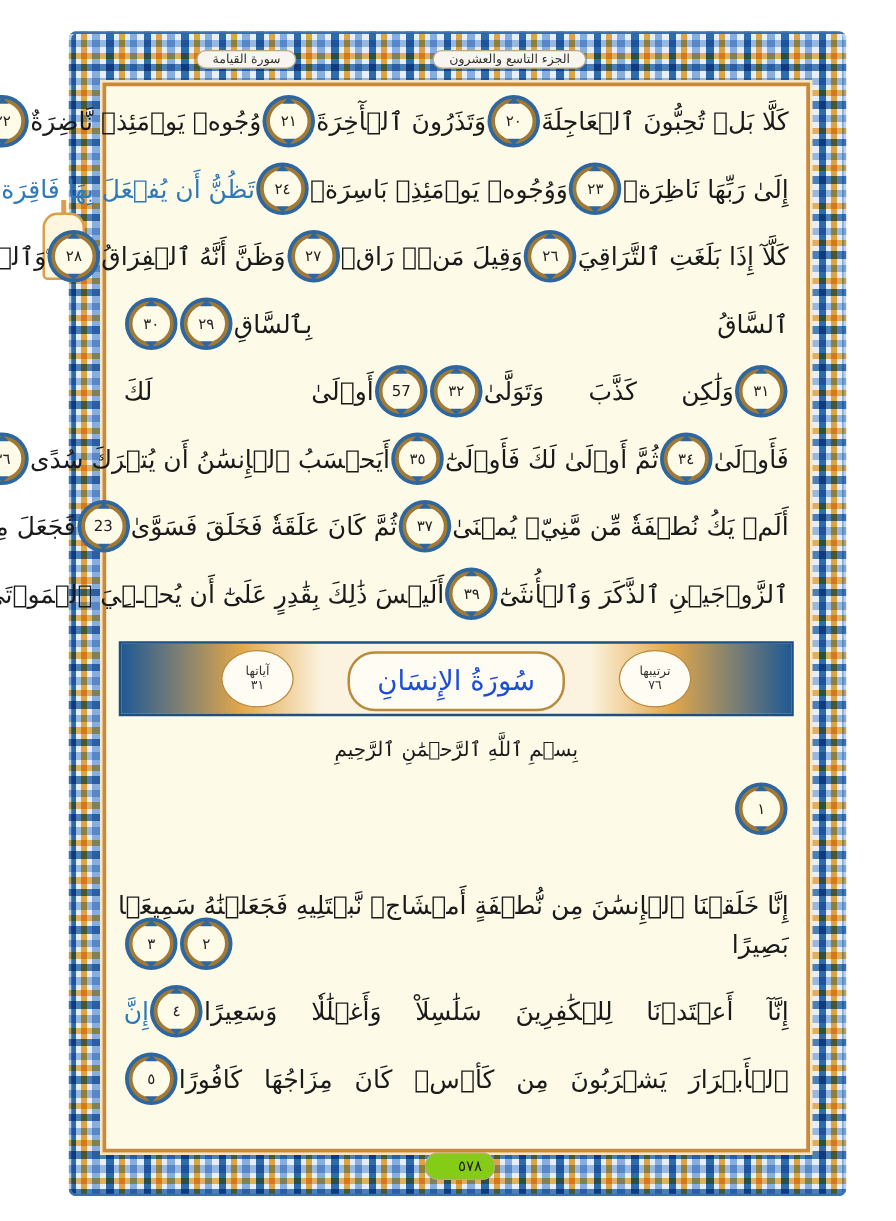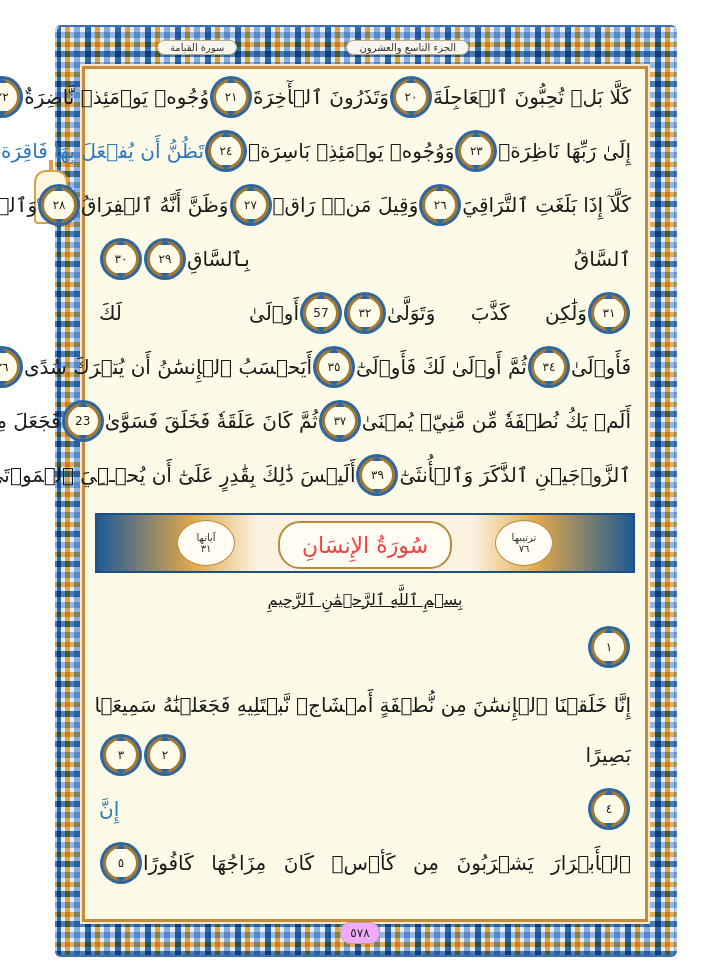--- a/index.html
+++ b/index.html
@@ -12,29 +12,29 @@
   .frame::before { content:""; position:absolute; inset:0;
     background:
       repeating-linear-gradient(0deg, rgba(47,111,174,.85) 0 6px, rgba(243,246,251,.9) 6px 10px, rgba(231,169,69,.85) 10px 15px, rgba(243,246,251,.9) 15px 19px, rgba(141,180,224,.85) 19px 25px, rgba(243,246,251,.9) 25px 30px);
     mix-blend-mode:multiply; border-radius:6px; }
   .header-band { position:absolute; left:65px; top:32px; width:496px; height:30px; display:flex; align-items:center; justify-content:space-between; padding:0 92px; box-sizing:border-box; }
   .header-label { background:#f7f5ee; border:1px solid #b9a883; border-radius:10px; padding:1px 12px; font-size:10px; color:#333; direction:rtl; z-index:2; }
   .inner { position:absolute; left:82px; top:66px; width:566px; height:856px; background:#fdfbe8; border:3px solid #c9893a; box-sizing:border-box; box-shadow:0 0 0 2px #f6e7c6; }
   .lines { position:absolute; left:0; right:0; top:0; bottom:0; direction:rtl; font-family:"DejaVu Sans", sans-serif; color:#1a1a1a; }
   .line { position:absolute; left:14px; right:14px; height:44px; display:flex; align-items:center; justify-content:space-between; font-size:20px; white-space:nowrap; }
   .line .seg { flex:1; text-align:justify; text-align-last:justify; }
-  .line.centered .seg { text-align:center; text-align-last:center;text-decoration:underline; }
+  .line.centered .seg { text-align:center; text-align-last:center; }
   .ayah { display:inline-flex; align-items:center; justify-content:center; width:30px; height:30px; border-radius:50%; background:#fffbe9; border:3px solid #a07a35; box-shadow:0 0 0 3px #2e66a0; font-size:12px; color:#222; margin:0 4px; flex:0 0 auto; position:relative; }
   .ayah::before { content:""; position:absolute; top:-9px; left:50%; transform:translateX(-50%); border:5px solid transparent; border-bottom:5px solid #2e66a0; }
   .ayah::after { content:""; position:absolute; bottom:-9px; left:50%; transform:translateX(-50%); border:5px solid transparent; border-top:5px solid #2e66a0; }
   .tajweed { color:#2f79b8; }
   .surah-banner { position:absolute; left:10px; right:10px; top:444px; height:60px; background:linear-gradient(90deg,#1f5a94,#e3a84b 18%,#fbf3df 30%,#fbf3df 70%,#e3a84b 82%,#1f5a94); border:2px solid #1d4f82; box-sizing:border-box; display:flex; align-items:center; justify-content:space-between; padding:0 80px; direction:rtl; }
-  .surah-banner .cartouche { position:absolute; left:50%; top:6px; transform:translateX(-50%); width:170px; height:44px; background:#fffdf3; border:2px solid #b98a3c; border-radius:22px; display:flex; align-items:center; justify-content:center; font-size:22px; color:#ef4444; }
+  .surah-banner .cartouche { position:absolute; left:50%; top:6px; transform:translateX(-50%); width:170px; height:44px; background:#fffdf3; border:2px solid #b98a3c; border-radius:22px; display:flex; align-items:center; justify-content:center; font-size:22px; color:#1d4ed8; }
   .banner-meta { background:#fffdf3; border-radius:50%; width:56px; height:44px; display:flex; flex-direction:column; align-items:center; justify-content:center; font-size:10px; color:#333; border:1px solid #b98a3c; z-index:2; }
-  .page-num { position:absolute; left:340px; top:922px; width:38px; height:20px; background:#f0abfc; border:1px solid #b9a883; border-radius:10px; display:flex; align-items:center; justify-content:center; font-size:12px; color:#222; z-index:3; }
+  .page-num { position:absolute; left:340px; top:922px; width:38px; height:20px; background:#84cc16; border:1px solid #b9a883; border-radius:10px; display:flex; align-items:center; justify-content:center; font-size:12px; color:#222; z-index:3;padding-left:16px; }
   .hizb-marker { position:absolute; left:34px; top:170px; width:30px; height:50px; background:#fff6df; border:2px solid #d9a04b; border-radius:12px 12px 4px 4px; display:flex; align-items:center; justify-content:center; font-size:7px; text-align:center; color:#333; direction:rtl; }
   .hizb-marker::before { content:""; position:absolute; top:-12px; left:50%; transform:translateX(-50%); width:4px; height:12px; background:#d9a04b; }
 </style>
 </head>
 <body>
 
 <div class="frame"></div>
 
 <div class="header-band">
   <span class="header-label">سورة القيامة</span>
@@ -127,31 +127,32 @@
     </div>
 
     <div class="line centered" style="top:508px; font-size:16px;">
       <span class="seg">بِسۡمِ ٱللَّهِ ٱلرَّحۡمَٰنِ ٱلرَّحِيمِ</span>
     </div>
 
     <div class="line" style="top:556px">
       <span class="ayah">١</span>
     </div>
 
-    <div class="line" style="top:614px">
+    <div class="line" style="top:633px">
       <span class="seg">إِنَّا خَلَقۡنَا ٱلۡإِنسَٰنَ مِن نُّطۡفَةٍ أَمۡشَاجٖ نَّبۡتَلِيهِ فَجَعَلۡنَٰهُ سَمِيعَۢا</span>
     </div>
 
     <div class="line" style="top:664px">
       <span class="seg">بَصِيرًا</span>
       <span class="ayah">٢</span>
       <span class="ayah">٣</span>
     </div>
 
     <div class="line" style="top:718px">
+      <span class="seg">إِنَّآ أَعۡتَدۡنَا لِلۡكَٰفِرِينَ سَلَٰسِلَاْ وَأَغۡلَٰلٗا وَسَعِيرًا</span>
       <span class="ayah">٤</span>
       <span class="seg tajweed" style="flex:0 0 auto">إِنَّ</span>
     </div>
 
     <div class="line" style="top:772px">
       <span class="seg">ٱلۡأَبۡرَارَ يَشۡرَبُونَ مِن كَأۡسٖ كَانَ مِزَاجُهَا كَافُورًا</span>
       <span class="ayah">٥</span>
     </div>
 
   </div>

